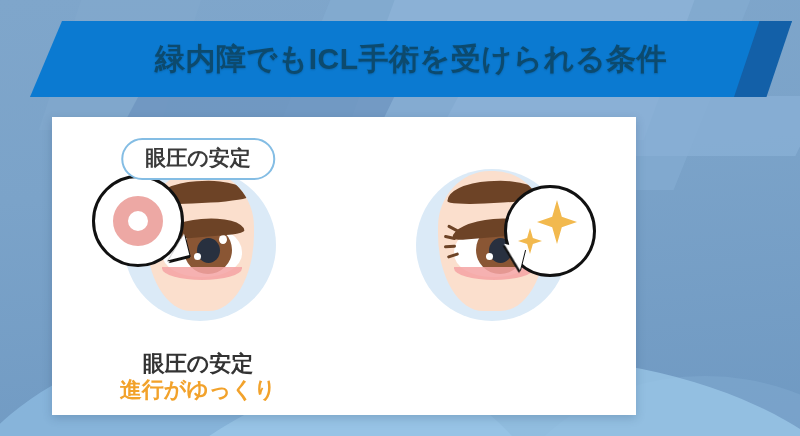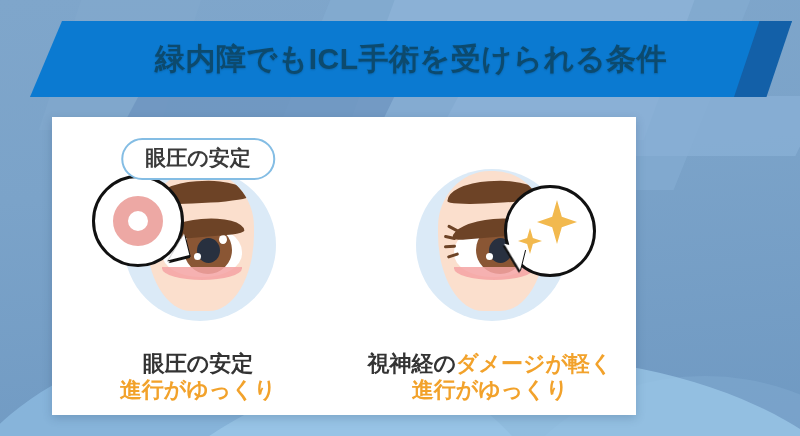--- a/index.html
+++ b/index.html
@@ -433,21 +433,17 @@
             <div class="lid-bottom"></div>
           </div>
 
           <div class="bubble bubble-right">
             <div class="bubble-tail tail-right"></div>
             <div class="star star-big"></div>
             <div class="star star-small"></div>
           </div>
         </div>
 
-        <div class="caption">
-          <div><span>視神経の</span><span class="hl">ダメージが軽く</span></div>
-          <div class="hl">進行がゆっくり</div>
-        </div>
       </div>
 
     </div>
   </div>
 </div>
 
 </body></html>

